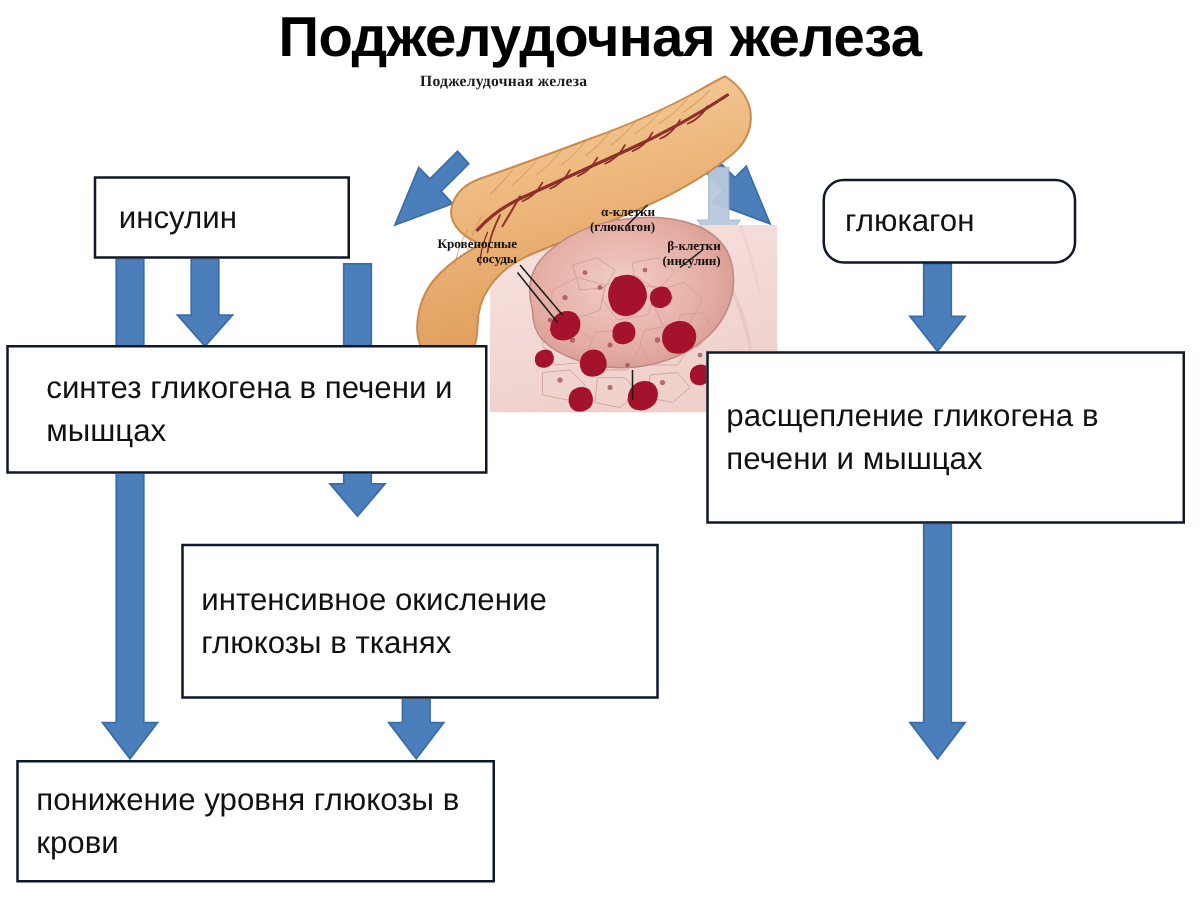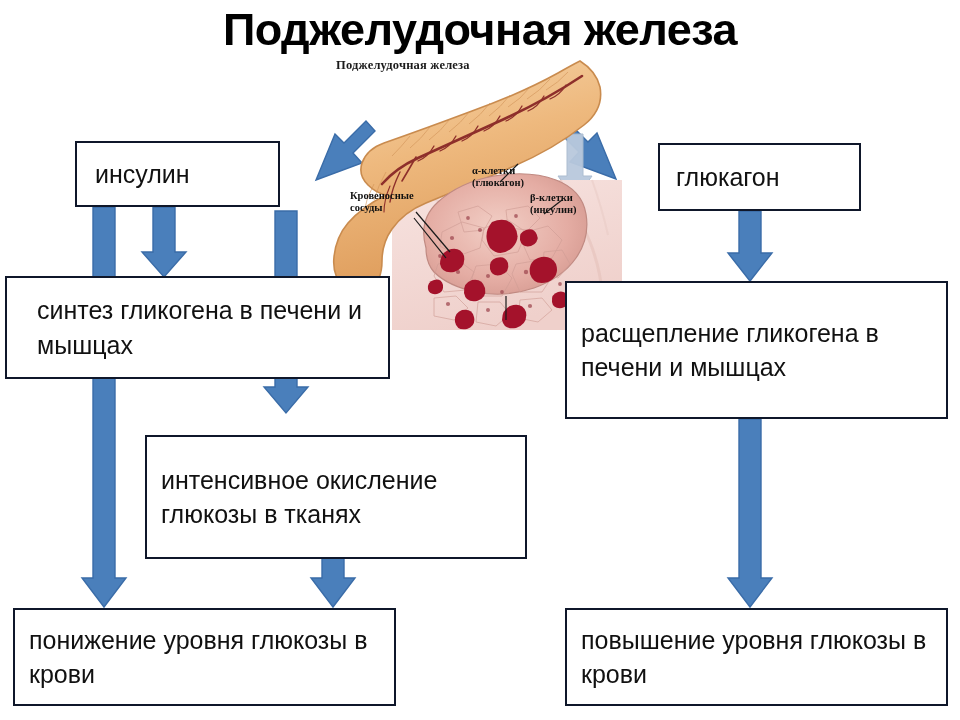--- a/index.html
+++ b/index.html
@@ -54,21 +54,21 @@
     padding: 0 12px;
     font-size: 25px;
     line-height: 1.38;
     color: #111111;
     width: 100%;
   }
   .box.center .txt { text-align: left; }
 
   #box-insulin   { left: 75px;  top: 141px; width: 205px; height: 66px; }
   #box-insulin .txt { padding-left: 18px; }
-  #box-glucagon  { left: 658px; top: 143px; width: 203px; height: 68px; }
+  #box-glucagon  { left: 658px; top: 143px; width: 203px; height: 68px; border-radius: 17px; }
   #box-glucagon .txt { padding-left: 16px; }
 
   #box-synthesis { left: 5px;   top: 276px; width: 385px; height: 103px; }
   #box-synthesis .txt { padding-left: 30px; }
 
   #box-breakdown { left: 565px; top: 281px; width: 383px; height: 138px; }
   #box-breakdown .txt { padding-left: 14px; }
 
   #box-oxidation { left: 145px; top: 412px; width: 382px; height: 124px; margin-top: 23px; }
   #box-oxidation .txt { padding-left: 14px; }
@@ -123,20 +123,21 @@
   }
   .isl-label {
     position: absolute;
     font-family: "Liberation Serif", "DejaVu Serif", serif;
     font-size: 10.5px;
     font-weight: bold;
     color: #111111;
     line-height: 1.18;
     white-space: nowrap;
     z-index: 9;
+    text-align: right;
   }
   #lbl-alpha  { left: 142px; top: 113px; }
   #lbl-beta   { left: 200px; top: 140px; }
   #lbl-vessel { left: 20px;   top: 138px; }
 </style>
 </head>
 <body>
 
 <div id="stage">
 
@@ -339,17 +340,14 @@
   </div>
 
   <div class="box center" id="box-oxidation">
     <span class="txt">интенсивное окисление глюкозы в тканях</span>
   </div>
 
   <div class="box" id="box-lower">
     <span class="txt">понижение уровня глюкозы в крови</span>
   </div>
 
-  <div class="box" id="box-raise">
-    <span class="txt">повышение уровня глюкозы в крови</span>
-  </div>
 
 </div>
 
 </body></html>

